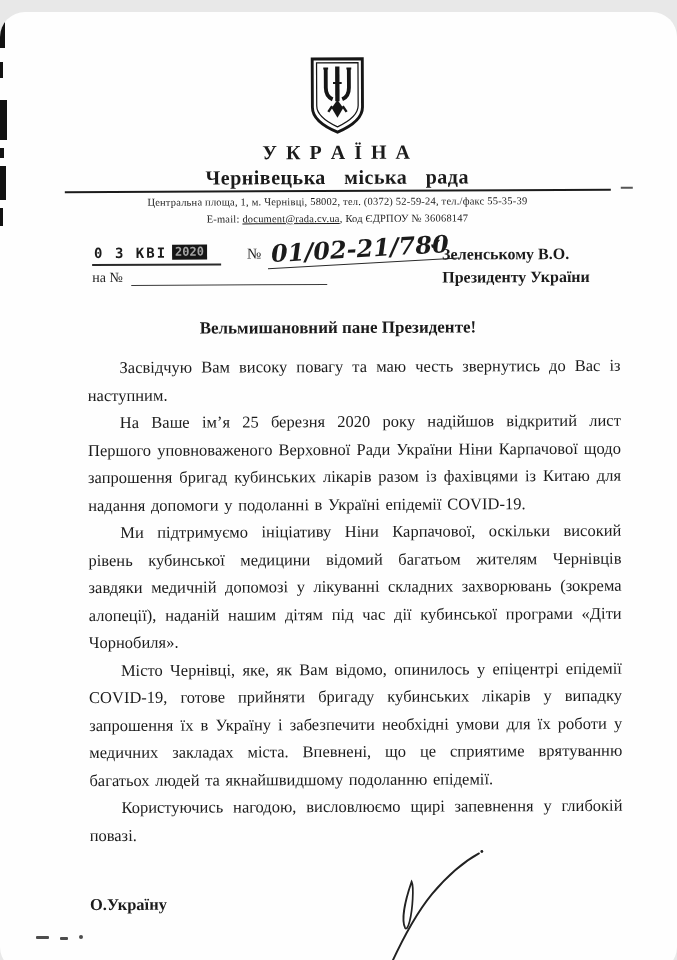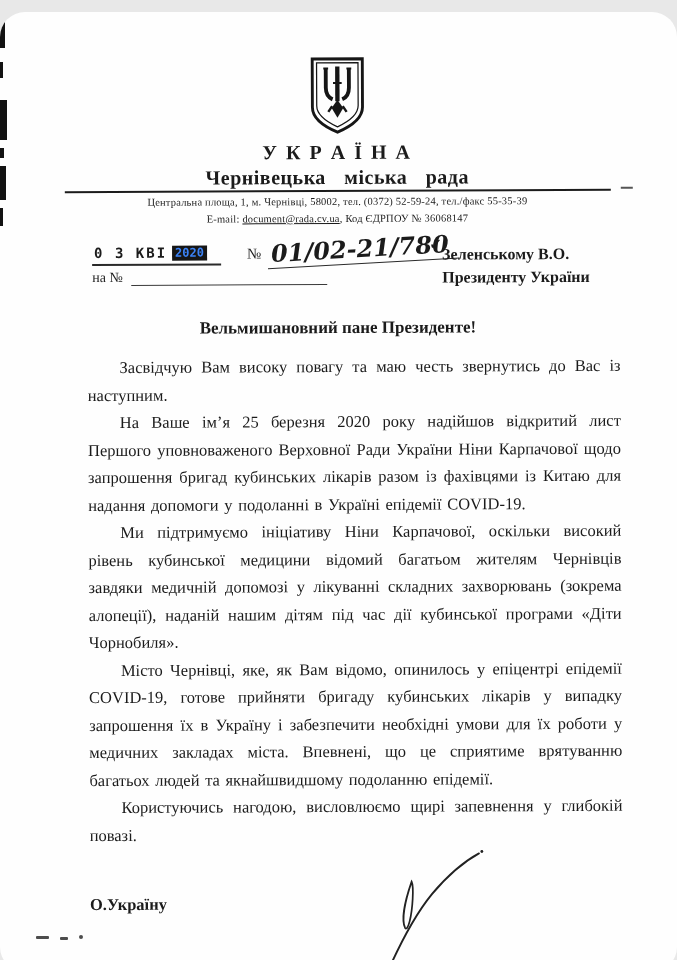--- a/index.html
+++ b/index.html
@@ -17,26 +17,26 @@
   .org { font-size:20px; font-weight:bold; word-spacing:13px; line-height:24px; letter-spacing:0.5px; }
   .head-rule { position:relative; width:546px; margin:1px auto 0 auto; border-top:2.5px solid #1c1c1c; }
   .head-rule .rule-dash { position:absolute; right:-22px; top:-4px; width:12px; height:2px; background:#555; }
   .addr { font-size:10.5px; line-height:13.5px; margin-top:3px; letter-spacing:0.2px; }
   .addr .email { text-decoration:underline;text-align:center; }
 
   
   .ref { margin:6px 0 0 93px; }
   .stamp-line { display:flex; align-items:flex-end; height:34px; }
   .stamp {
-    display:inline-flex; align-items:flex-end; gap:5px;
+    display:inline-flex; align-items:flex-start; gap:5px;
     border-bottom:2px solid #2a2a2a; padding:0 14px 3px 2px;
     font-family:"DejaVu Sans Mono", monospace; font-weight:bold; font-size:14px; letter-spacing:2px;
   }
   .stamp-year {
-    background:#161616; color:#3b82f6; font-size:12px; letter-spacing:0;
+    background:#161616; color:#a3a3a3; font-size:12px; letter-spacing:0;
     padding:1px 3px; line-height:13px;
   }
   .no-sign { font-size:15px; margin:0 6px 3px 26px; }
   .outgoing {
     font-family:"DejaVu Serif", serif; font-style:italic; font-weight:bold;
     font-size:24px; line-height:26px; transform:rotate(-3deg);
     border-bottom:1.5px solid #2a2a2a; padding:0 10px 1px 4px; margin-bottom:1px;
   }
   .reply-line { margin-top:4px; font-size:14px; display:flex; align-items:flex-end; }
   .reply-underline { display:inline-block; width:196px; border-bottom:1.5px solid #3a3a3a; margin-left:8px; height:14px; }

